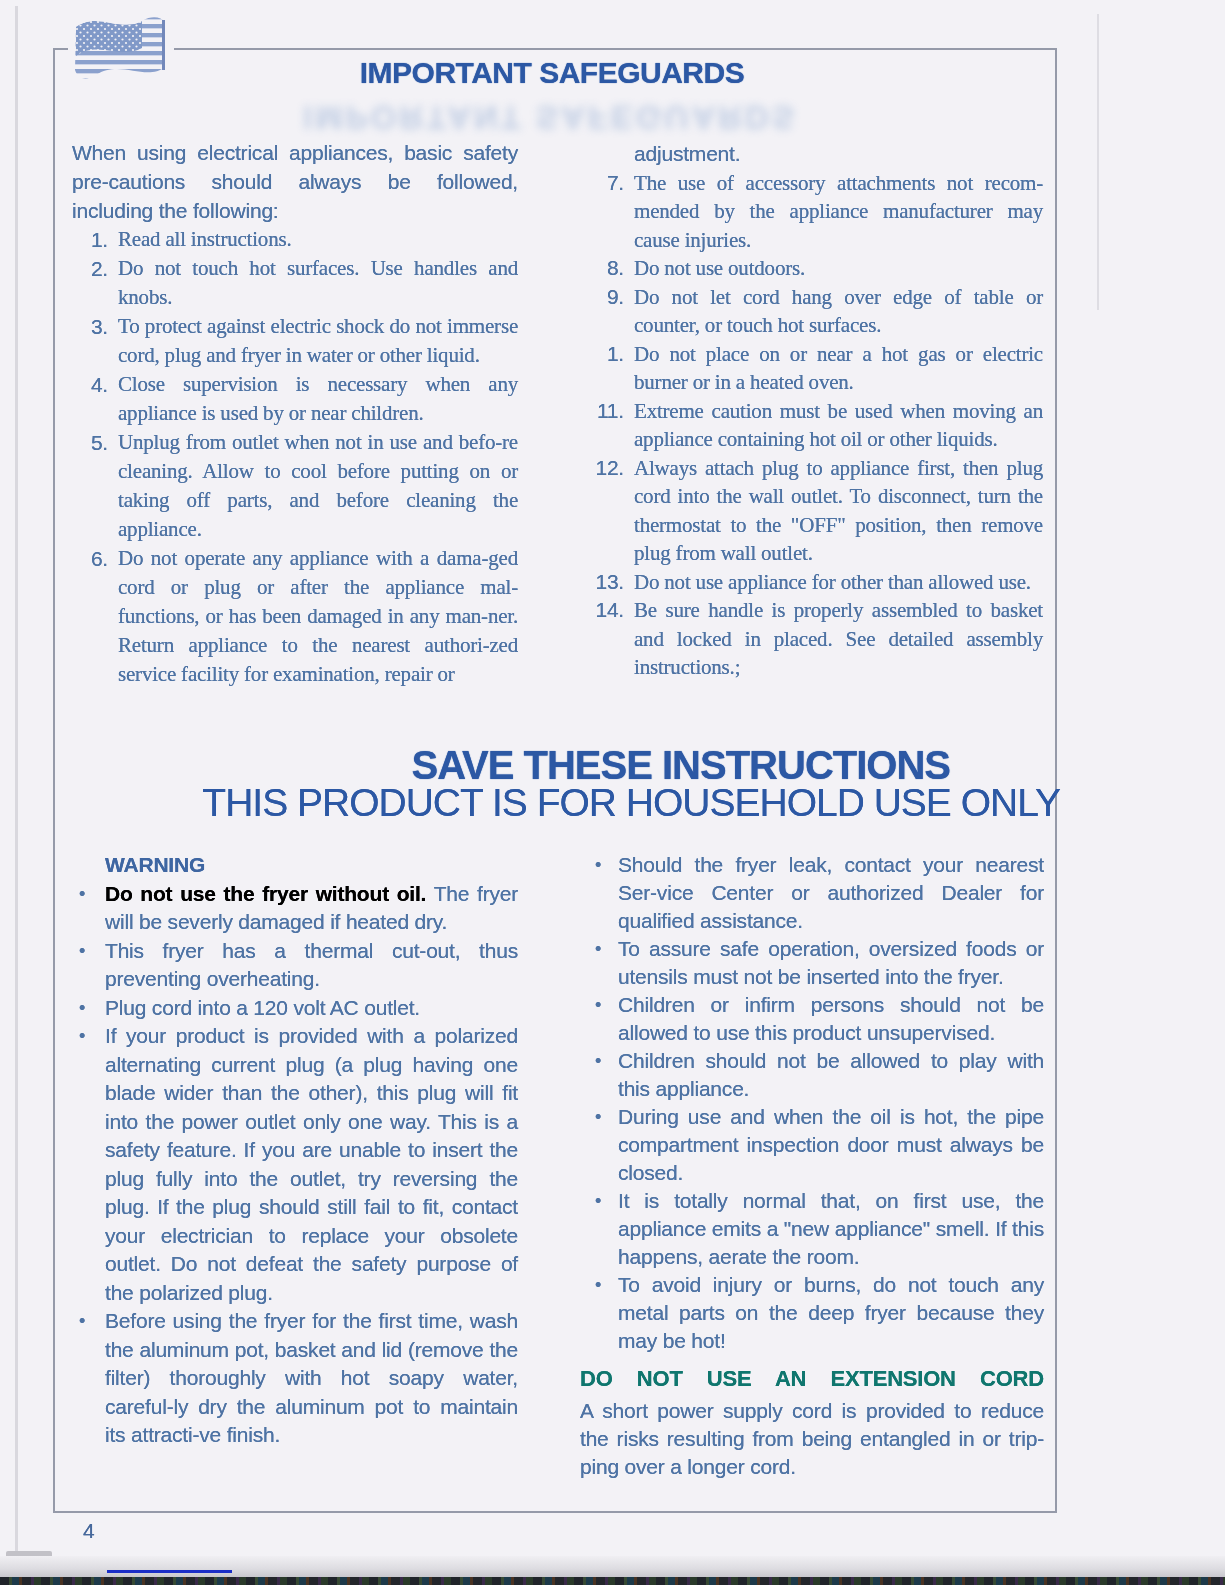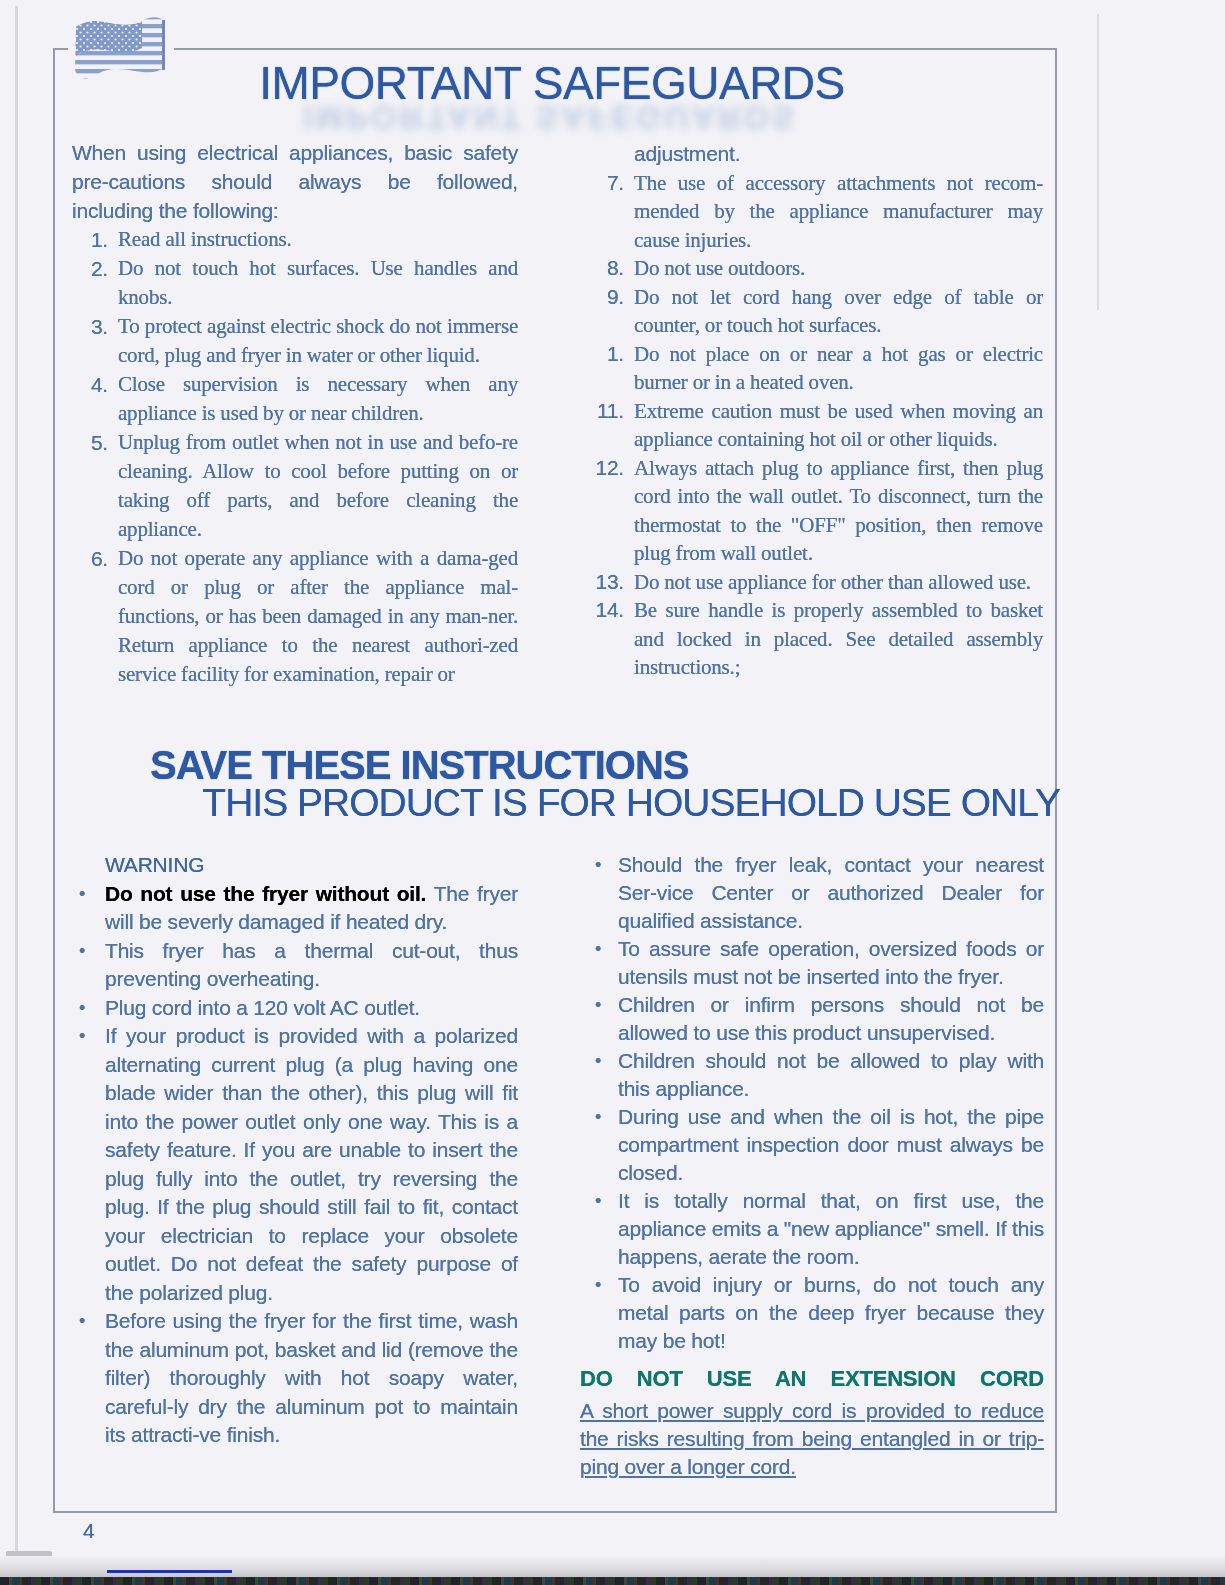--- a/index.html
+++ b/index.html
@@ -14,62 +14,62 @@
 
   .edge-left{position:absolute;left:15px;top:6px;width:3px;height:1555px;background:#d9d8de;}
   .edge-right{position:absolute;left:1097px;top:14px;width:2px;height:296px;background:#dedde3;}
 
   .box{position:absolute;left:53px;top:48px;width:1004px;height:1465px;border:2px solid #959aa9;}
 
   .flag{position:absolute;left:68px;top:6px;width:106px;height:90px;background:#f3f2f6;z-index:3;}
 
   .title{
     position:absolute;left:212px;top:56px;width:680px;z-index:2;
-    text-align:center;font-size:46px;font-weight:normal;color:#2c58a4;letter-spacing:-.5px;
+    text-align:center;font-size:30px;font-weight:bold;color:#2c58a4;letter-spacing:-.5px;
     text-shadow:0 0 1px #2c58a4;
   }
   .ghost{
     position:absolute;left:250px;top:98px;width:600px;text-align:center;
     font-size:33px;font-weight:bold;color:#8aa6d0;letter-spacing:3px;
     transform:scaleY(-1);filter:blur(4px);opacity:.45;
   }
 
   .textcol{position:absolute;font-size:21px;line-height:29px;text-align:justify;letter-spacing:-.2px;}
   #colLeftTop{left:72px;top:138px;width:446px;}
   #colRightTop{left:588px;top:140px;width:455px;line-height:28.5px;}
   .intro{text-align:justify;}
   .num-item{display:flex;}
   .num-item .num{flex:0 0 46px;text-align:right;padding-right:10px;}
   .num-item .txt{flex:1;text-align:justify;font-family:Liberation Serif, serif;}
   .cont{margin-left:46px;}
 
   .save-heading{
-    position:absolute;left:150px;top:743px;width:800px;text-align:left;
+    position:absolute;left:150px;top:743px;width:800px;text-align:right;
     font-size:40px;font-weight:bold;color:#2c58a4;letter-spacing:-1px;
     text-shadow:0 0 1px #2c58a4;
   }
   .household-heading{
     position:absolute;left:160px;top:781px;width:900px;text-align:right;
     font-size:39px;color:#2c58a4;letter-spacing:-1px;
   }
 
   #warnLeft{left:72px;top:851px;width:446px;line-height:28.5px;}
   #warnRight{left:580px;top:851px;width:464px;line-height:28px;}
-  .warn-heading{margin-left:33px;font-weight:normal;color:#3e66a2;}
+  .warn-heading{margin-left:33px;font-weight:bold;color:#3e66a2;}
   .bullet-item{display:flex;}
   .bullet-item .dot{flex:0 0 33px;padding-left:7px;font-size:18px;}
   #warnRight .bullet-item .dot{flex:0 0 38px;padding-left:15px;}
   .bullet-item .btxt{flex:1;text-align:justify;}
   .lead{font-weight:bold;color:#000000;}
 
   .ext-heading{
     margin-top:10px;font-weight:bold;color:#0f766e;font-size:22px;
     text-align:justify;text-align-last:justify;
   }
-  .ext-text{margin-top:4px;text-decoration:underline;}
+  .ext-text{margin-top:4px;}
 
   .page-num{position:absolute;left:83px;top:1519px;font-size:21px;color:#47699c;}
 
   .blob{position:absolute;left:6px;top:1551px;width:46px;height:14px;background:#c2c1c7;border-radius:2px;}
   .scan-band{position:absolute;left:0;top:1556px;width:1225px;height:21px;
     background:linear-gradient(180deg,#f0eff3 0%,#dddce1 60%,#c8c7cd 100%);}
   .blue-line{position:absolute;left:107px;top:1570px;width:125px;height:3px;background:#1b2ec7;z-index:2;}
   .noise-strip{position:absolute;left:0;top:1577px;width:1225px;height:8px;background:#23262b;
     background-image:repeating-linear-gradient(90deg,
       #20242a 0 9px,#374a33 9px 12px,#1d3a4a 12px 19px,#4a3322 19px 22px,

